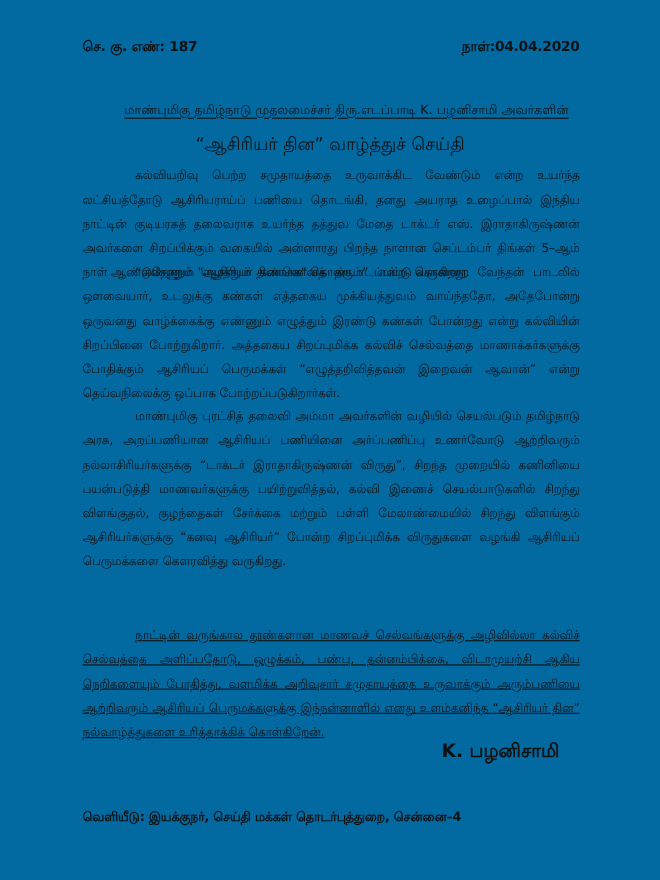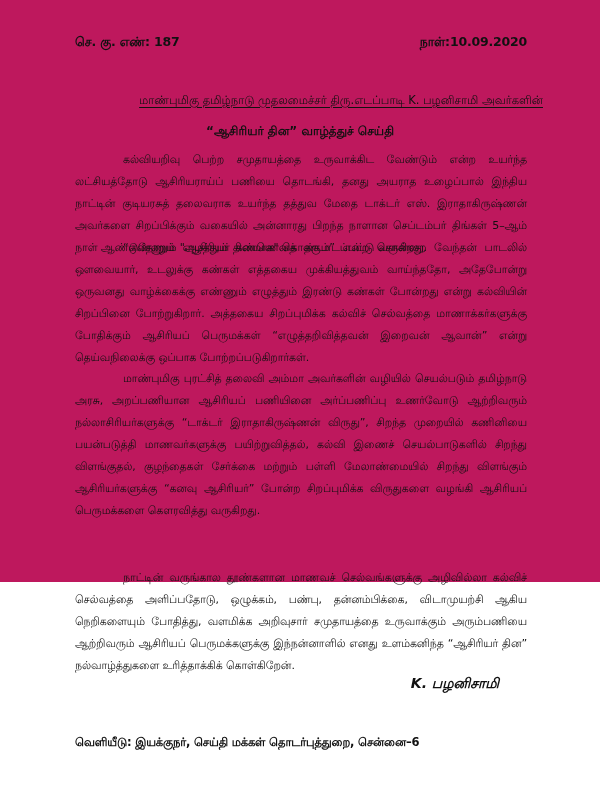--- a/index.html
+++ b/index.html
@@ -11,88 +11,86 @@
       width: 600px;
       height: 800px;
       position: relative;
       overflow: hidden;
       color: #111111;
       font-family: "DejaVu Sans", "Liberation Sans", sans-serif;
     }
     .page {
       position: absolute;
       left: 0; top: 0;
-      width: 600px; height: 582px;
-      background: #be185d;
+      width: 600px; height: 800px;
+      background: #0369a1;
     }
     .hdr-row {
       position: absolute;
       top: 32px;
       left: 75px;
       width: 452px;
       height: 20px;
       display: flex;
       justify-content: space-between;
       align-items: center;
       font-weight: bold;
       font-size: 12.5px;
       letter-spacing: -0.2px;
     }
     .title-line {
       position: absolute;
       top: 92px;
-      left: 63px;
+      left: 75px;
       width: 480px;
-      text-align: right;
+      text-align: center;
       font-size: 11.5px;
       line-height: 16px;
     }
     .title-line span {
       text-decoration: underline;
       text-underline-offset: 3px;
     }
     .subtitle {
       position: absolute;
       top: 123px;
       left: 60px;
       width: 480px;
       text-align: center;
-      font-size: 12px;
+      font-size: 16px;
       line-height: 16px;
-      font-weight: bold;
     }
     .body-text {
       position: absolute;
       left: 75px;
       width: 452px;
       font-size: 11px;
       line-height: 22px;
       text-align: justify;
       letter-spacing: -0.15px;
     }
     .body-text p {
       margin: 0;
       text-indent: 48px;
     }
     #para1 { top: 149px; }
     #para2 { top: 237px; }
     #para3 { top: 368px; }
-    #para4 { top: 567px; }
+    #para4 { top: 567px; text-decoration: underline; }
     .signature {
       position: absolute;
       top: 674px;
       left: 380px;
       width: 150px;
       text-align: center;
     }
     .sig-name {
       font-weight: bold;
-      font-size: 14px;
+      font-size: 17px;
       line-height: 18px;
-      font-style: italic;
     }
     .sig-title {
       font-size: 10.5px;
       line-height: 16px;
     }
     .footer {
       position: absolute;
       top: 733px;
       left: 75px;
       width: 452px;
@@ -102,21 +100,21 @@
       letter-spacing: -0.2px;
     }
   </style>
 </head>
 <body>
 
 <div class="page">
 
   <div class="hdr-row">
     <span>செ. கு. எண்: 187</span>
-    <span>நாள்:10.09.2020</span>
+    <span>நாள்:04.04.2020</span>
   </div>
 
   <div class="title-line">
     <span>மாண்புமிகு தமிழ்நாடு முதலமைச்சர் திரு.எடப்பாடி K. பழனிசாமி அவர்களின்</span>
   </div>
 
   <div class="subtitle">“ஆசிரியர் தின” வாழ்த்துச் செய்தி</div>
 
   <div class="body-text" id="para1">
     <p>கல்வியறிவு பெற்ற சமுதாயத்தை உருவாக்கிட வேண்டும் என்ற உயர்ந்த லட்சியத்தோடு ஆசிரியராய்ப் பணியை தொடங்கி, தனது அயராத உழைப்பால் இந்திய நாட்டின் குடியரசுத் தலைவராக உயர்ந்த தத்துவ மேதை டாக்டர் எஸ். இராதாகிருஷ்ணன் அவர்களை சிறப்பிக்கும் வகையில் அன்னாரது பிறந்த நாளான செப்டம்பர் திங்கள் 5–ஆம் நாள் ஆண்டுதோறும் "ஆசிரியர் தினமாக" கொண்டாடப்பட்டு வருகிறது.</p>
@@ -131,15 +129,15 @@
   </div>
 
   <div class="body-text" id="para4">
     <p>நாட்டின் வருங்கால தூண்களான மாணவச் செல்வங்களுக்கு அழிவில்லா கல்விச் செல்வத்தை அளிப்பதோடு, ஒழுக்கம், பண்பு, தன்னம்பிக்கை, விடாமுயற்சி ஆகிய நெறிகளையும் போதித்து, வளமிக்க அறிவுசார் சமுதாயத்தை உருவாக்கும் அரும்பணியை ஆற்றிவரும் ஆசிரியப் பெருமக்களுக்கு இந்நன்னாளில் எனது உளம்கனிந்த “ஆசிரியர் தின” நல்வாழ்த்துகளை உரித்தாக்கிக் கொள்கிறேன்.</p>
   </div>
 
   <div class="signature">
     <div class="sig-name">K. பழனிசாமி</div>
   </div>
 
-  <div class="footer">வெளியீடு: இயக்குநர், செய்தி மக்கள் தொடர்புத்துறை, சென்னை–6</div>
+  <div class="footer">வெளியீடு: இயக்குநர், செய்தி மக்கள் தொடர்புத்துறை, சென்னை–4</div>
 
 </div>
 
 </body></html>

